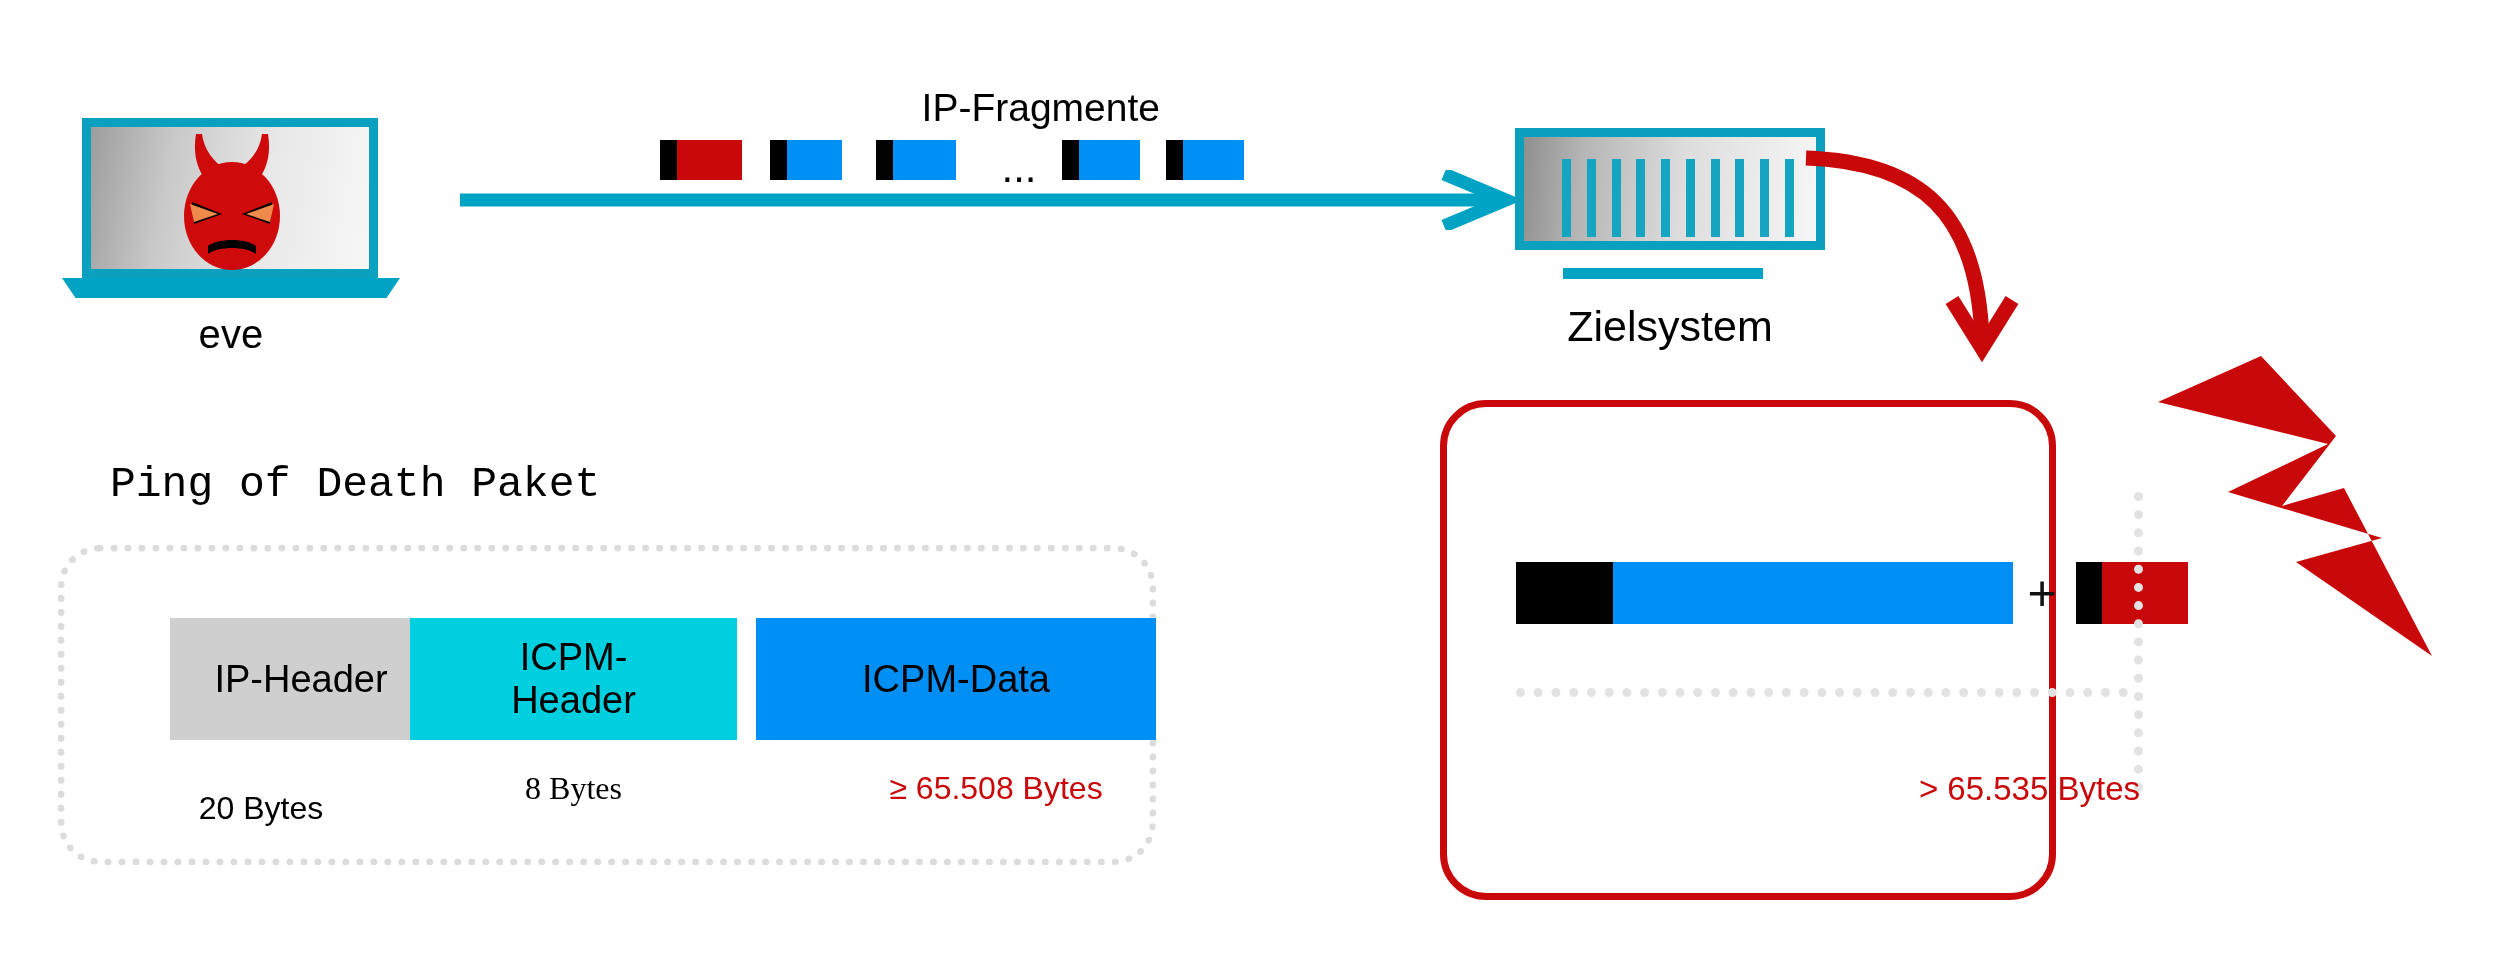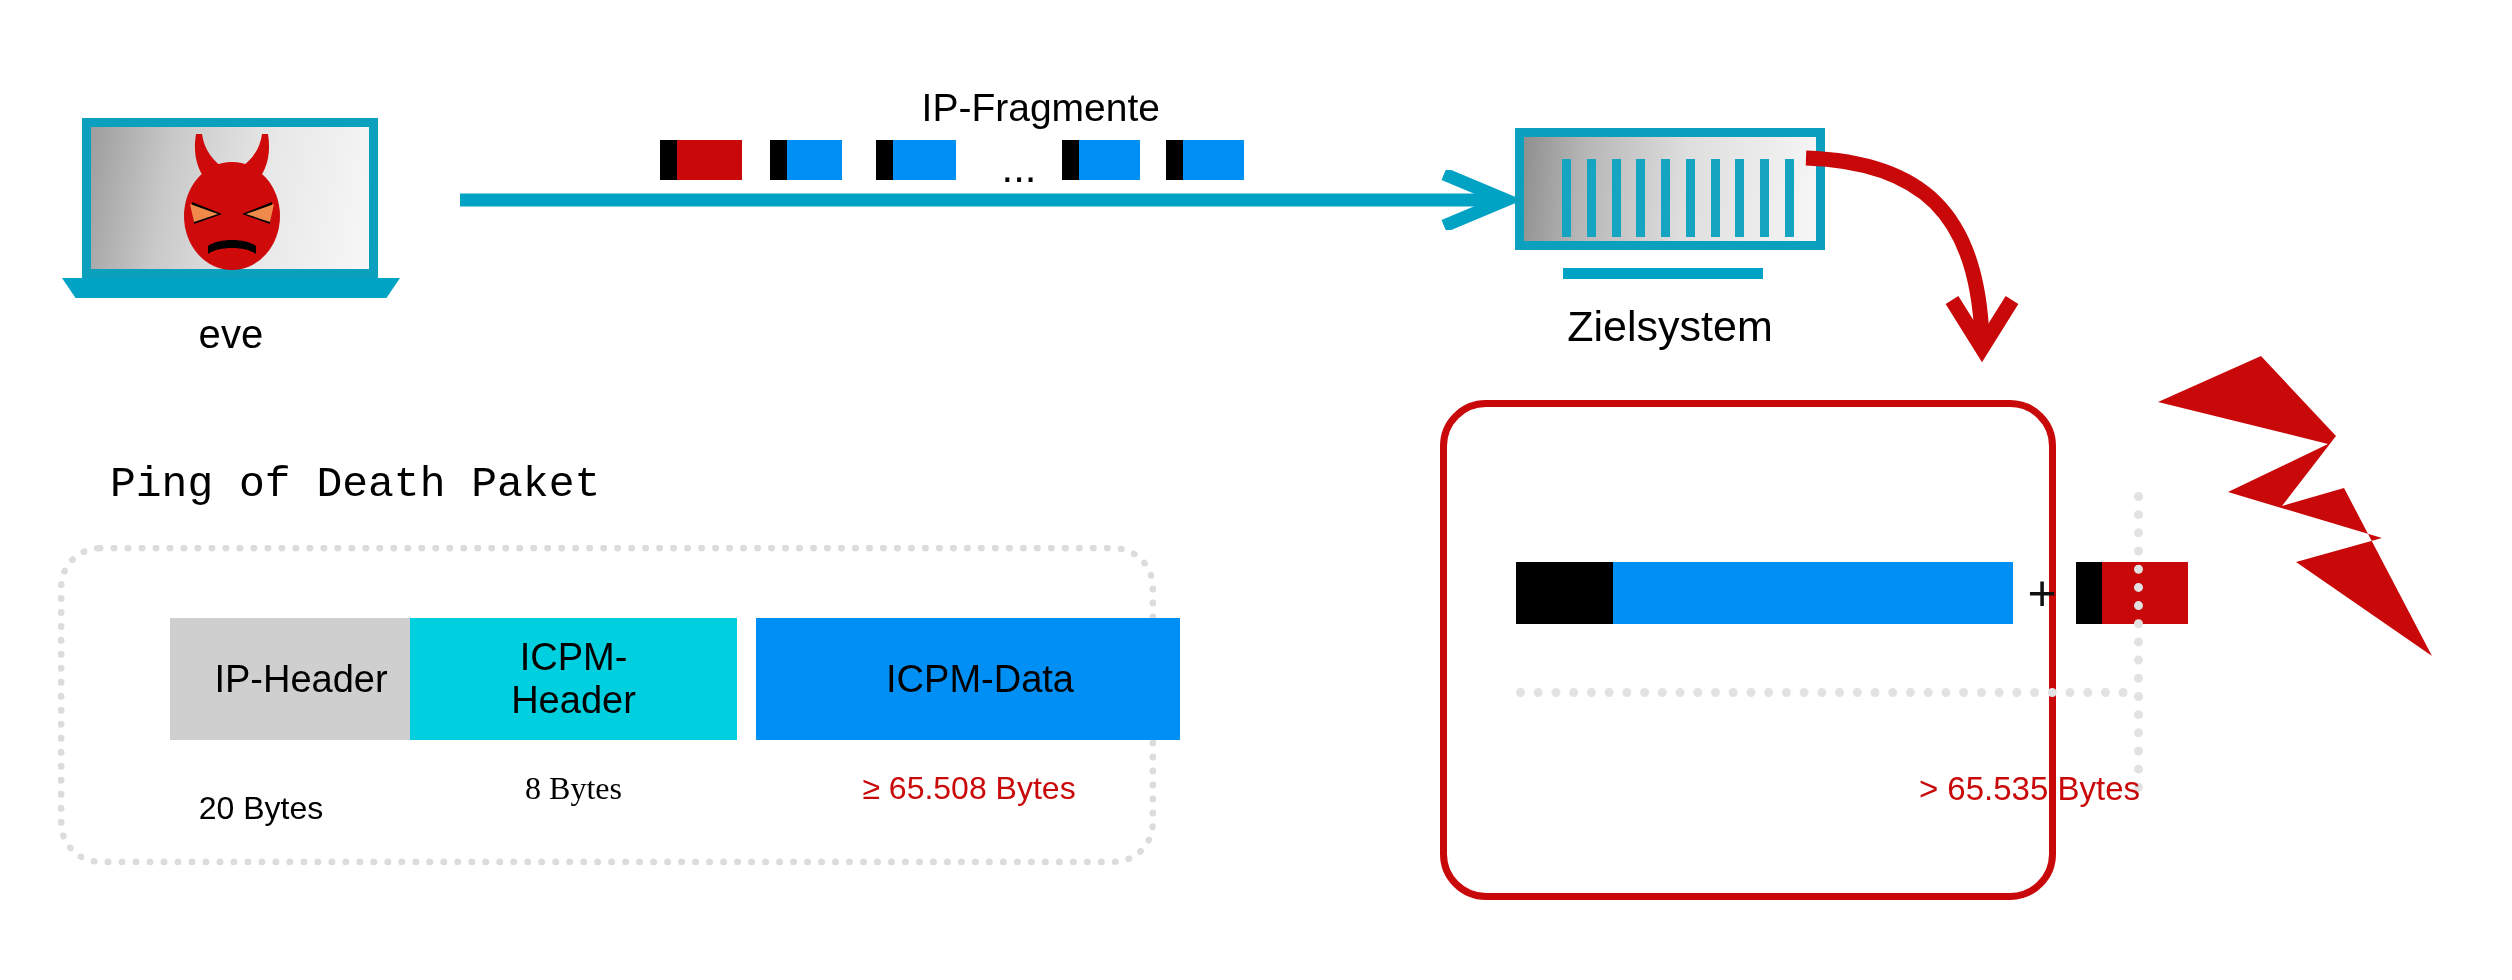--- a/index.html
+++ b/index.html
@@ -125,26 +125,26 @@
     display: flex;
     align-items: center;
     justify-content: center;
     text-align: center;
     font-size: 38px;
     line-height: 1.12;
     color: #000;
   }
   #blk-ipheader { left: 130px; width: 262px; background: #CFCFCF; margin-left: 40px; }
   #blk-icmpheader { left: 410px; width: 327px; background: #00CFE0; }
-  #blk-icmpdata { left: 756px; width: 400px; background: #0090F5; padding-left: 24px; }
+  #blk-icmpdata { left: 756px; width: 400px; background: #0090F5; }
 
   .byte-label { font-size: 32px; text-align:center; }
   #bytes-ip { left: 130px; top: 790px; width: 262px; }
   #bytes-hdr { left: 410px; top: 770px; width: 327px; font-family: Liberation Serif, serif; }
-  #bytes-data { left: 769px; top: 770px; width: 400px; color: #C9080A; }
+  #bytes-data { left: 796px; top: 770px; width: 400px; color: #C9080A; }
 
   
   #assembled-box {
     left: 1440px; top: 400px;
     width: 616px; height: 500px;
     border: 7px solid #C9080A;
     border-radius: 46px;
     box-sizing: border-box;
   }
   #asm-blue-hdr { left: 1516px; top: 562px; width: 97px; height: 62px; background: #000000; }

